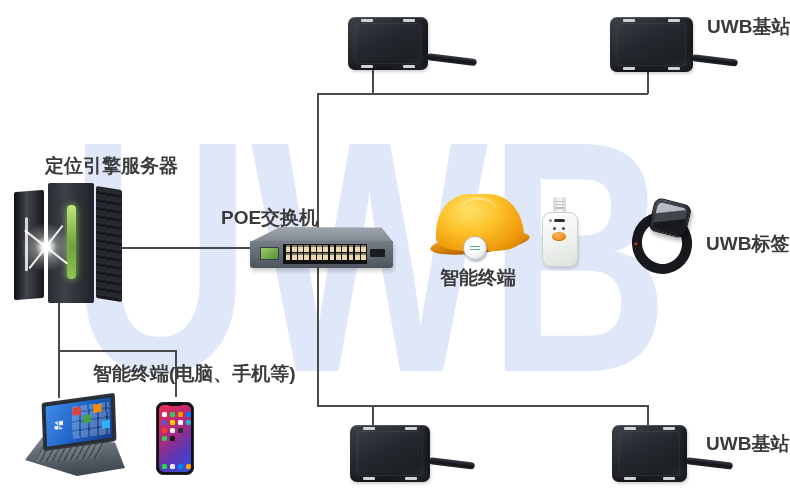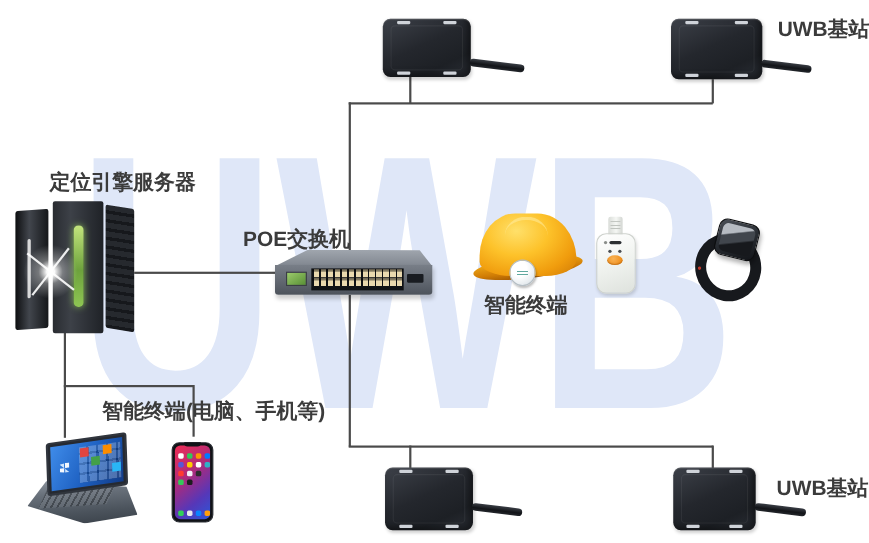--- a/index.html
+++ b/index.html
@@ -216,20 +216,21 @@
       <div class="card-eyes"></div>
       <div class="card-mouth"></div>
     </div>
   </div>
 
   <div class="node" style="left:630px;top:200px;width:60px;height:62px;">
     <div class="watch-band"></div>
     <div class="watch-face"></div>
   </div>
 
+  <div class="lbl" style="left:706px;top:231px;">UWB标签</div>
 
   <div class="lbl" style="left:60px;top:361px;padding-left:33px;">智能终端(电脑、手机等)</div>
   <div class="node" style="left:25px;top:395px;width:100px;height:85px;">
     <div class="lap-base"></div>
     <div class="lap-screen">
       <div class="lap-screen-inner">
         <span class="win-logo"></span>
         <span class="tile" style="left:27px;top:5px;width:8px;height:8px;background:#e2453f;"></span>
         <span class="tile" style="left:37px;top:14px;width:8px;height:8px;background:#43a047;"></span>
         <span class="tile" style="left:48px;top:5px;width:8px;height:8px;background:#fb8c00;"></span>

